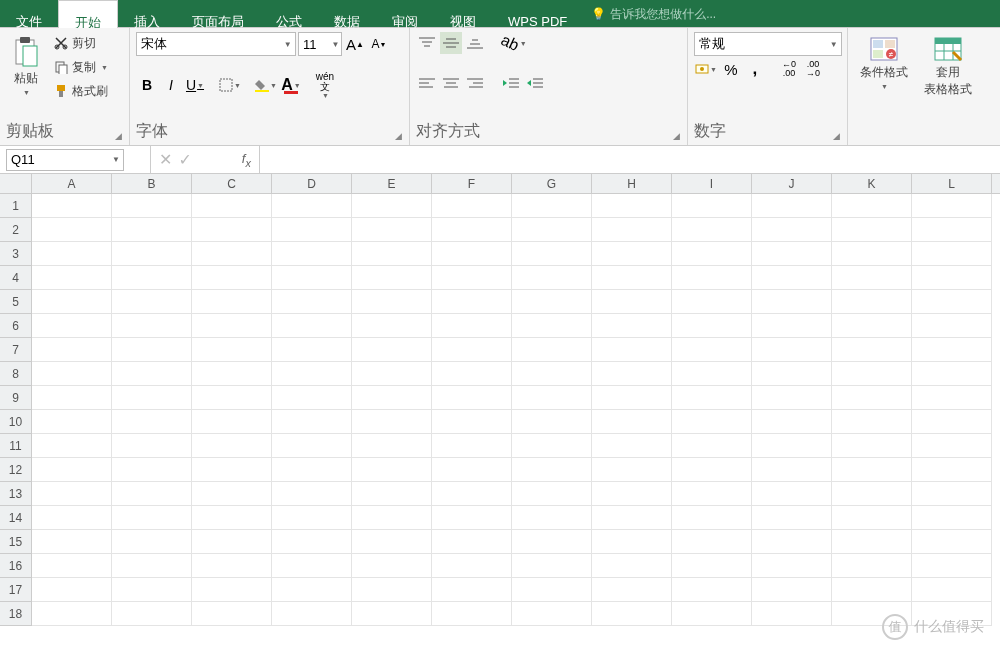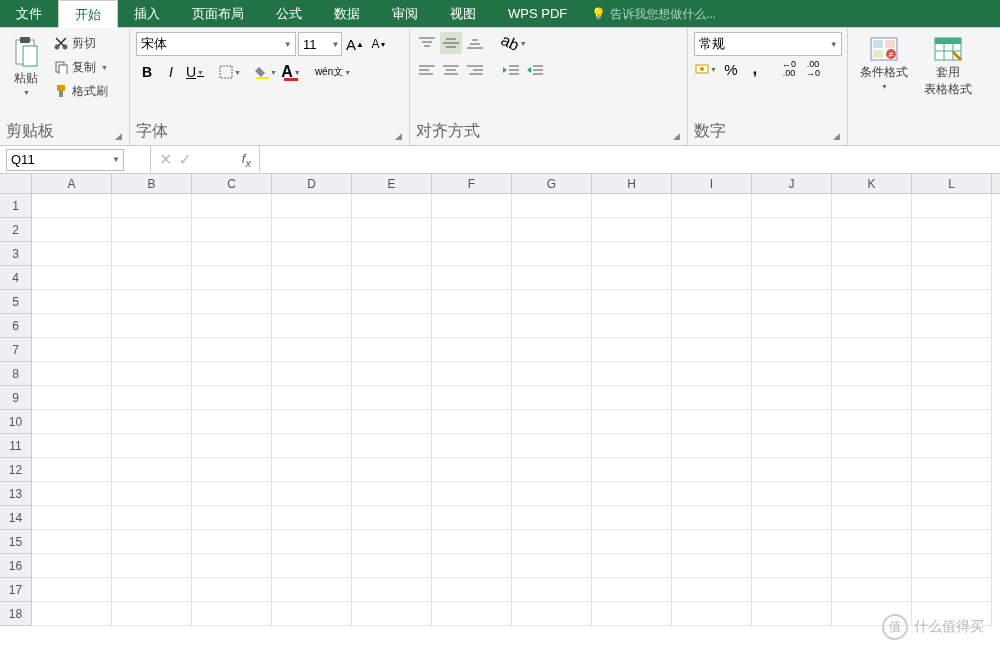--- a/index.html
+++ b/index.html
@@ -1,31 +1,31 @@
 <!DOCTYPE html>
 <html><head>
 <meta charset="utf-8">
 <style>
 * { margin: 0; padding: 0; box-sizing: border-box; font-family: "Microsoft YaHei", sans-serif; }
 body { width: 1000px; height: 650px; background: #fff; overflow: hidden; position: relative; }
 
 
 .tabs { display: flex; height: 28px; background: #fff; border-bottom: 1px solid #ccc; }
-.tab { padding: 0 16px; font-size: 13px; line-height: 28px; color: #fff; background: #217346; cursor: pointer; }
+.tab { padding: 8px 16px; font-size: 13px; line-height: 28px; color: #fff; background: #217346; cursor: pointer; }
 .tab.active { background: #fff; color: #217346; border: 1px solid #ccc; border-bottom: none; margin-bottom: -1px; }
 .tell-me { color: #b0d4c3; font-size: 12px; line-height: 28px; padding-left: 8px; display: flex; align-items: center; gap: 4px; flex: 1; background: #217346; }
 
 
 .ribbon { display: flex; height: 118px; background: #f5f5f5; border-bottom: 1px solid #ccc; position: relative; }
 .group { border-right: 1px solid #d4d4d4; padding: 4px 6px 0; display: flex; flex-direction: column; justify-content: space-between; position: relative; }
 .group-content { display: flex; align-items: flex-start; gap: 4px; }
 .group-label { font-size: 16px; color: #666; text-align: left; padding: 3px 0; position: relative; }
 .launcher { position: absolute; right: 4px; bottom: 4px; width: 10px; height: 10px; font-size: 9px; color: #888; cursor: pointer; }
 
-.row { display: flex; align-items: center; gap: 2px; margin-bottom: 3px; }
+.row { display: flex; align-items: center; gap: 2px; margin-bottom: 16px; }
 .stack { display: flex; flex-direction: column; gap: 2px; }
 .big-btn { display: flex; flex-direction: column; align-items: center; gap: 2px; padding: 4px 6px; cursor: pointer; font-size: 12px; color: #444; }
 .small-btn { display: flex; align-items: center; gap: 4px; padding: 2px 4px; cursor: pointer; font-size: 12px; color: #444; min-height: 22px; }
 .icon-btn { display: flex; align-items: center; justify-content: center; min-width: 22px; height: 22px; cursor: pointer; border: 1px solid transparent; }
 .combo { display: flex; align-items: center; background: #fff; border: 1px solid #bbb; height: 24px; font-size: 13px; }
 .combo input { border: none; outline: none; padding: 0 4px; width: 100%; font-size: 13px; }
 .combo .drop { width: 16px; text-align: center; font-size: 8px; color: #666; cursor: pointer; }
 .dd { font-size: 7px; color: #666; margin-left: 1px; }
 
 
@@ -152,21 +152,21 @@
             <span class="dd">▼</span>
           </div>
         <div class="icon-btn">
             <span style="font-weight:bold">A</span>
             <svg width="14" height="4" style="position:absolute;margin-top:16px">
               <rect width="14" height="3" fill="#d22"></rect>
             </svg>
             <span class="dd">▼</span>
           </div>
         <div style="width:8px"></div>
-        <div class="icon-btn" style="font-size:10px;flex-direction:row;line-height:1">
+        <div class="icon-btn" style="font-size:10px;flex-direction:column;line-height:1">
             <span>wén</span>
             <span>文</span>
             <span class="dd">▼</span>
           </div>
       </div>
     </div>
     <div class="group-label">字体</div>
     <div class="launcher">◢</div>
   </div>
 

